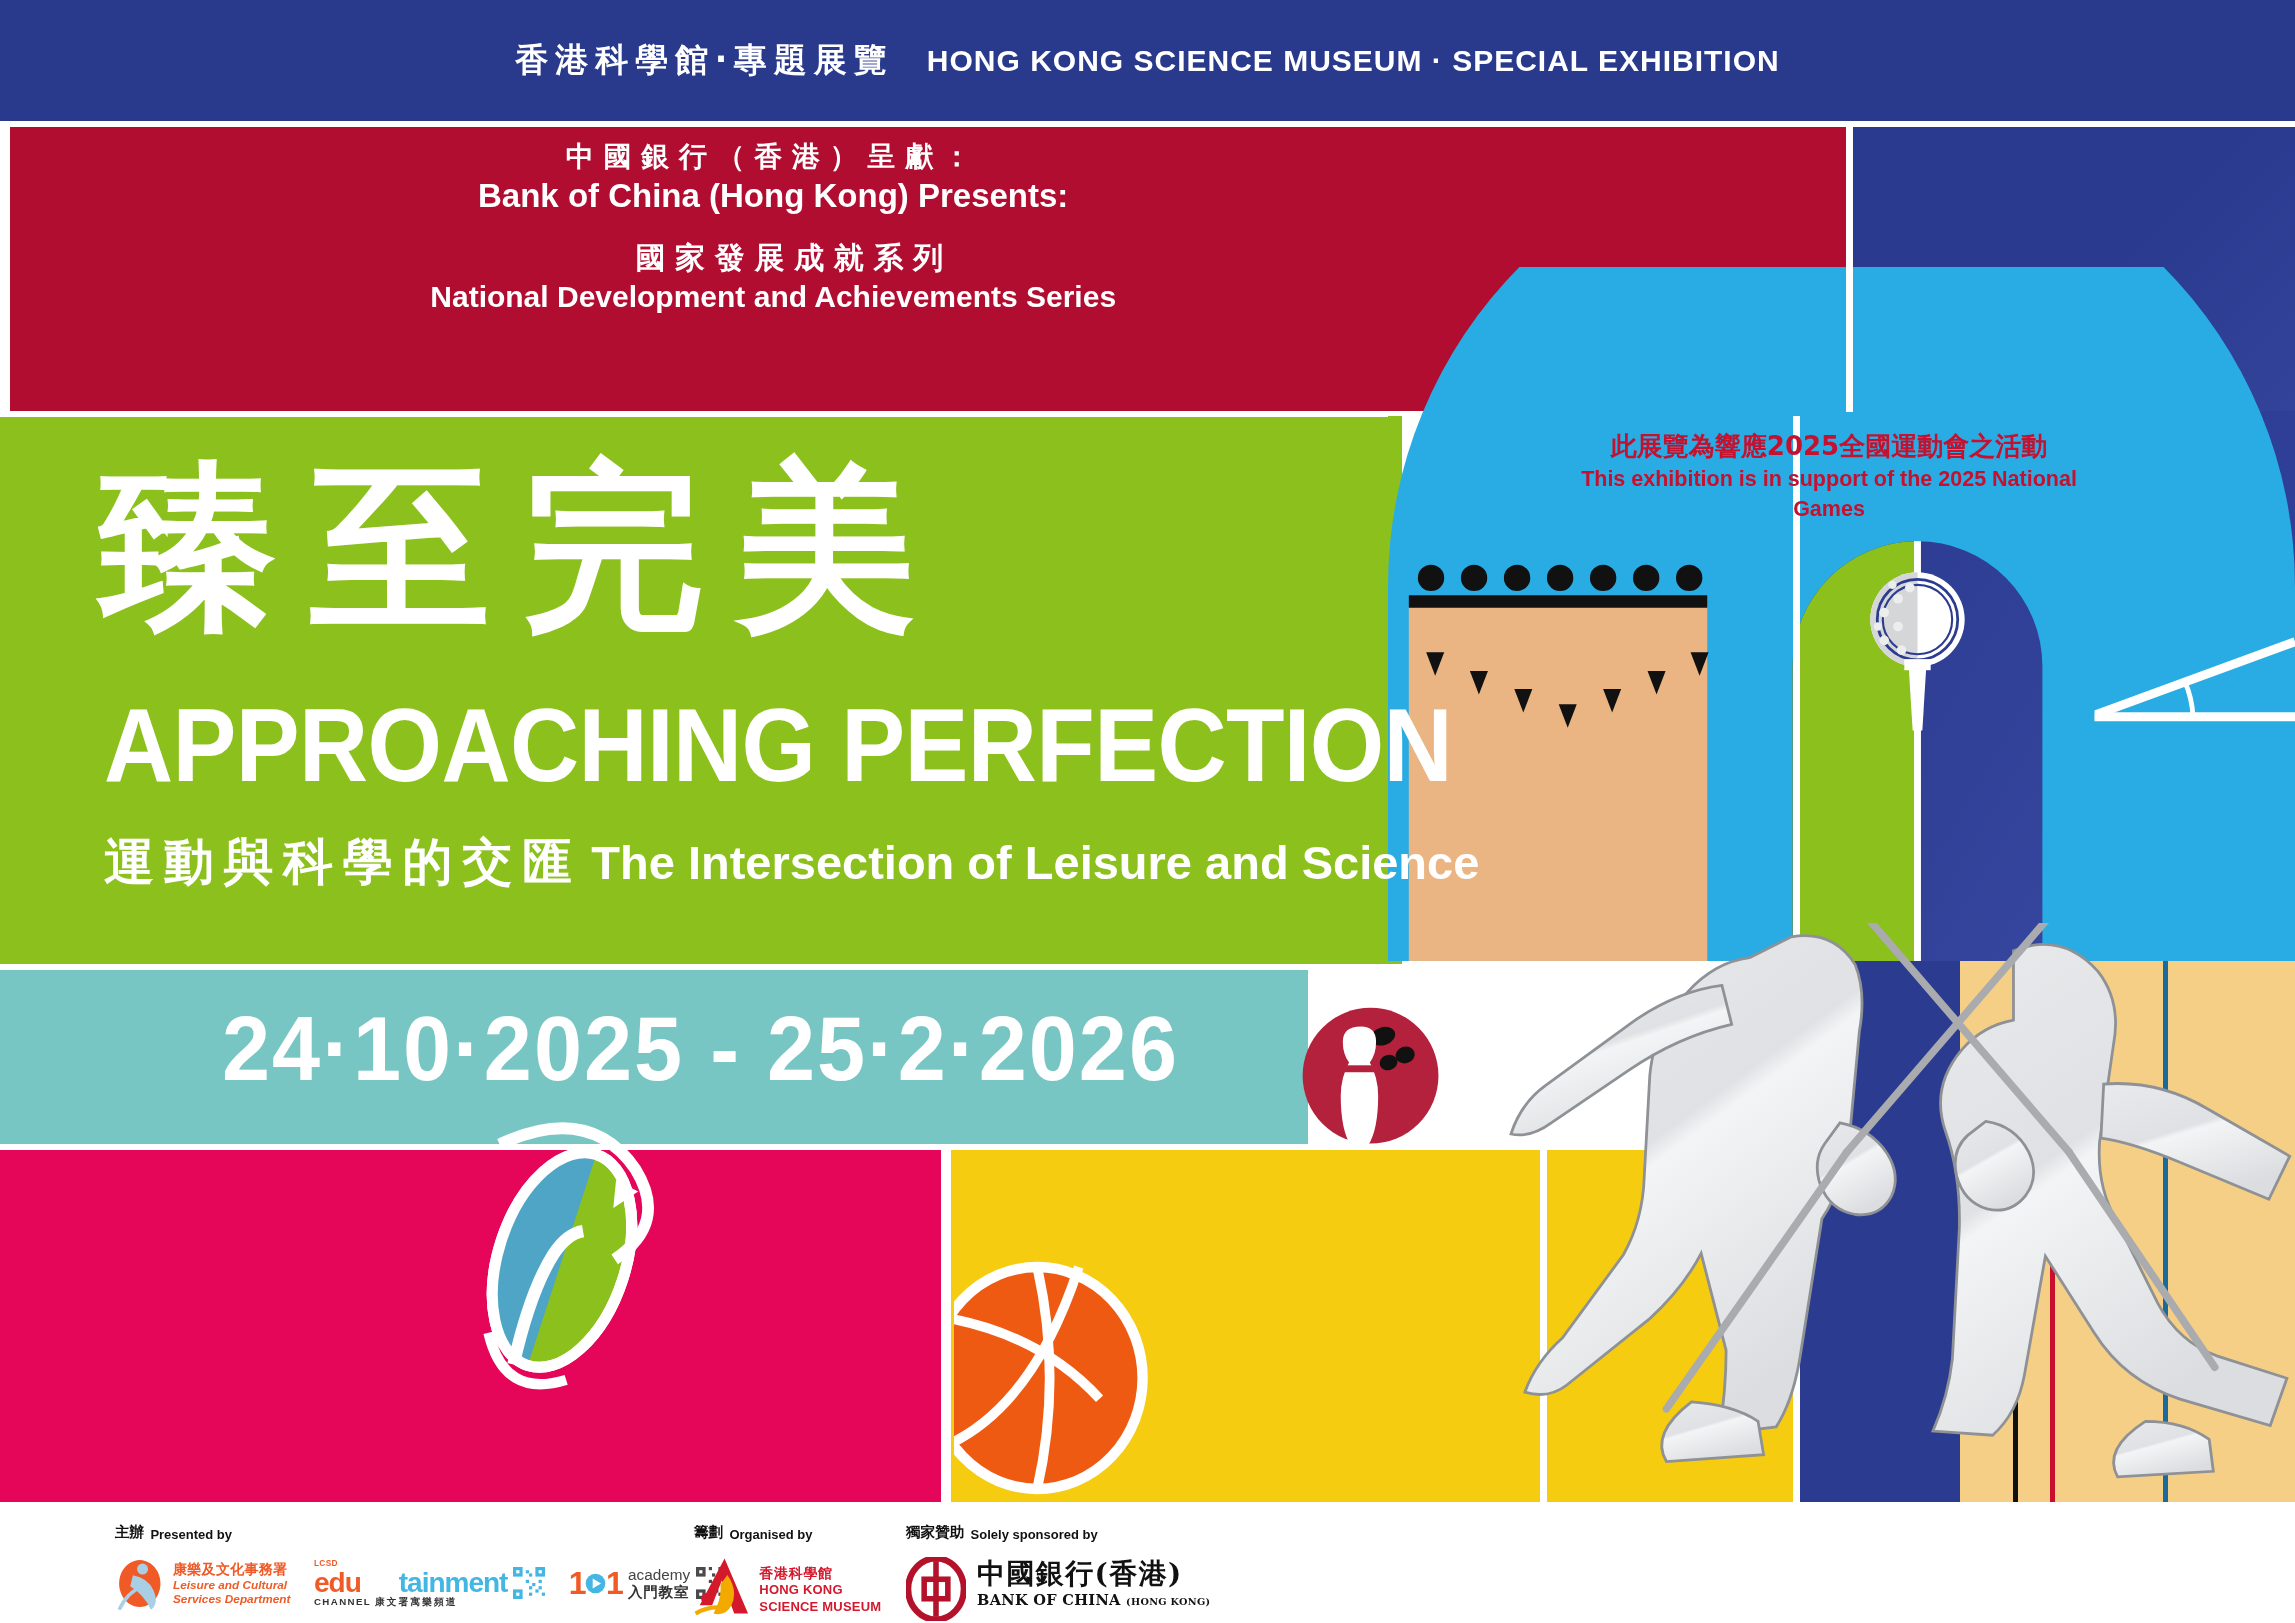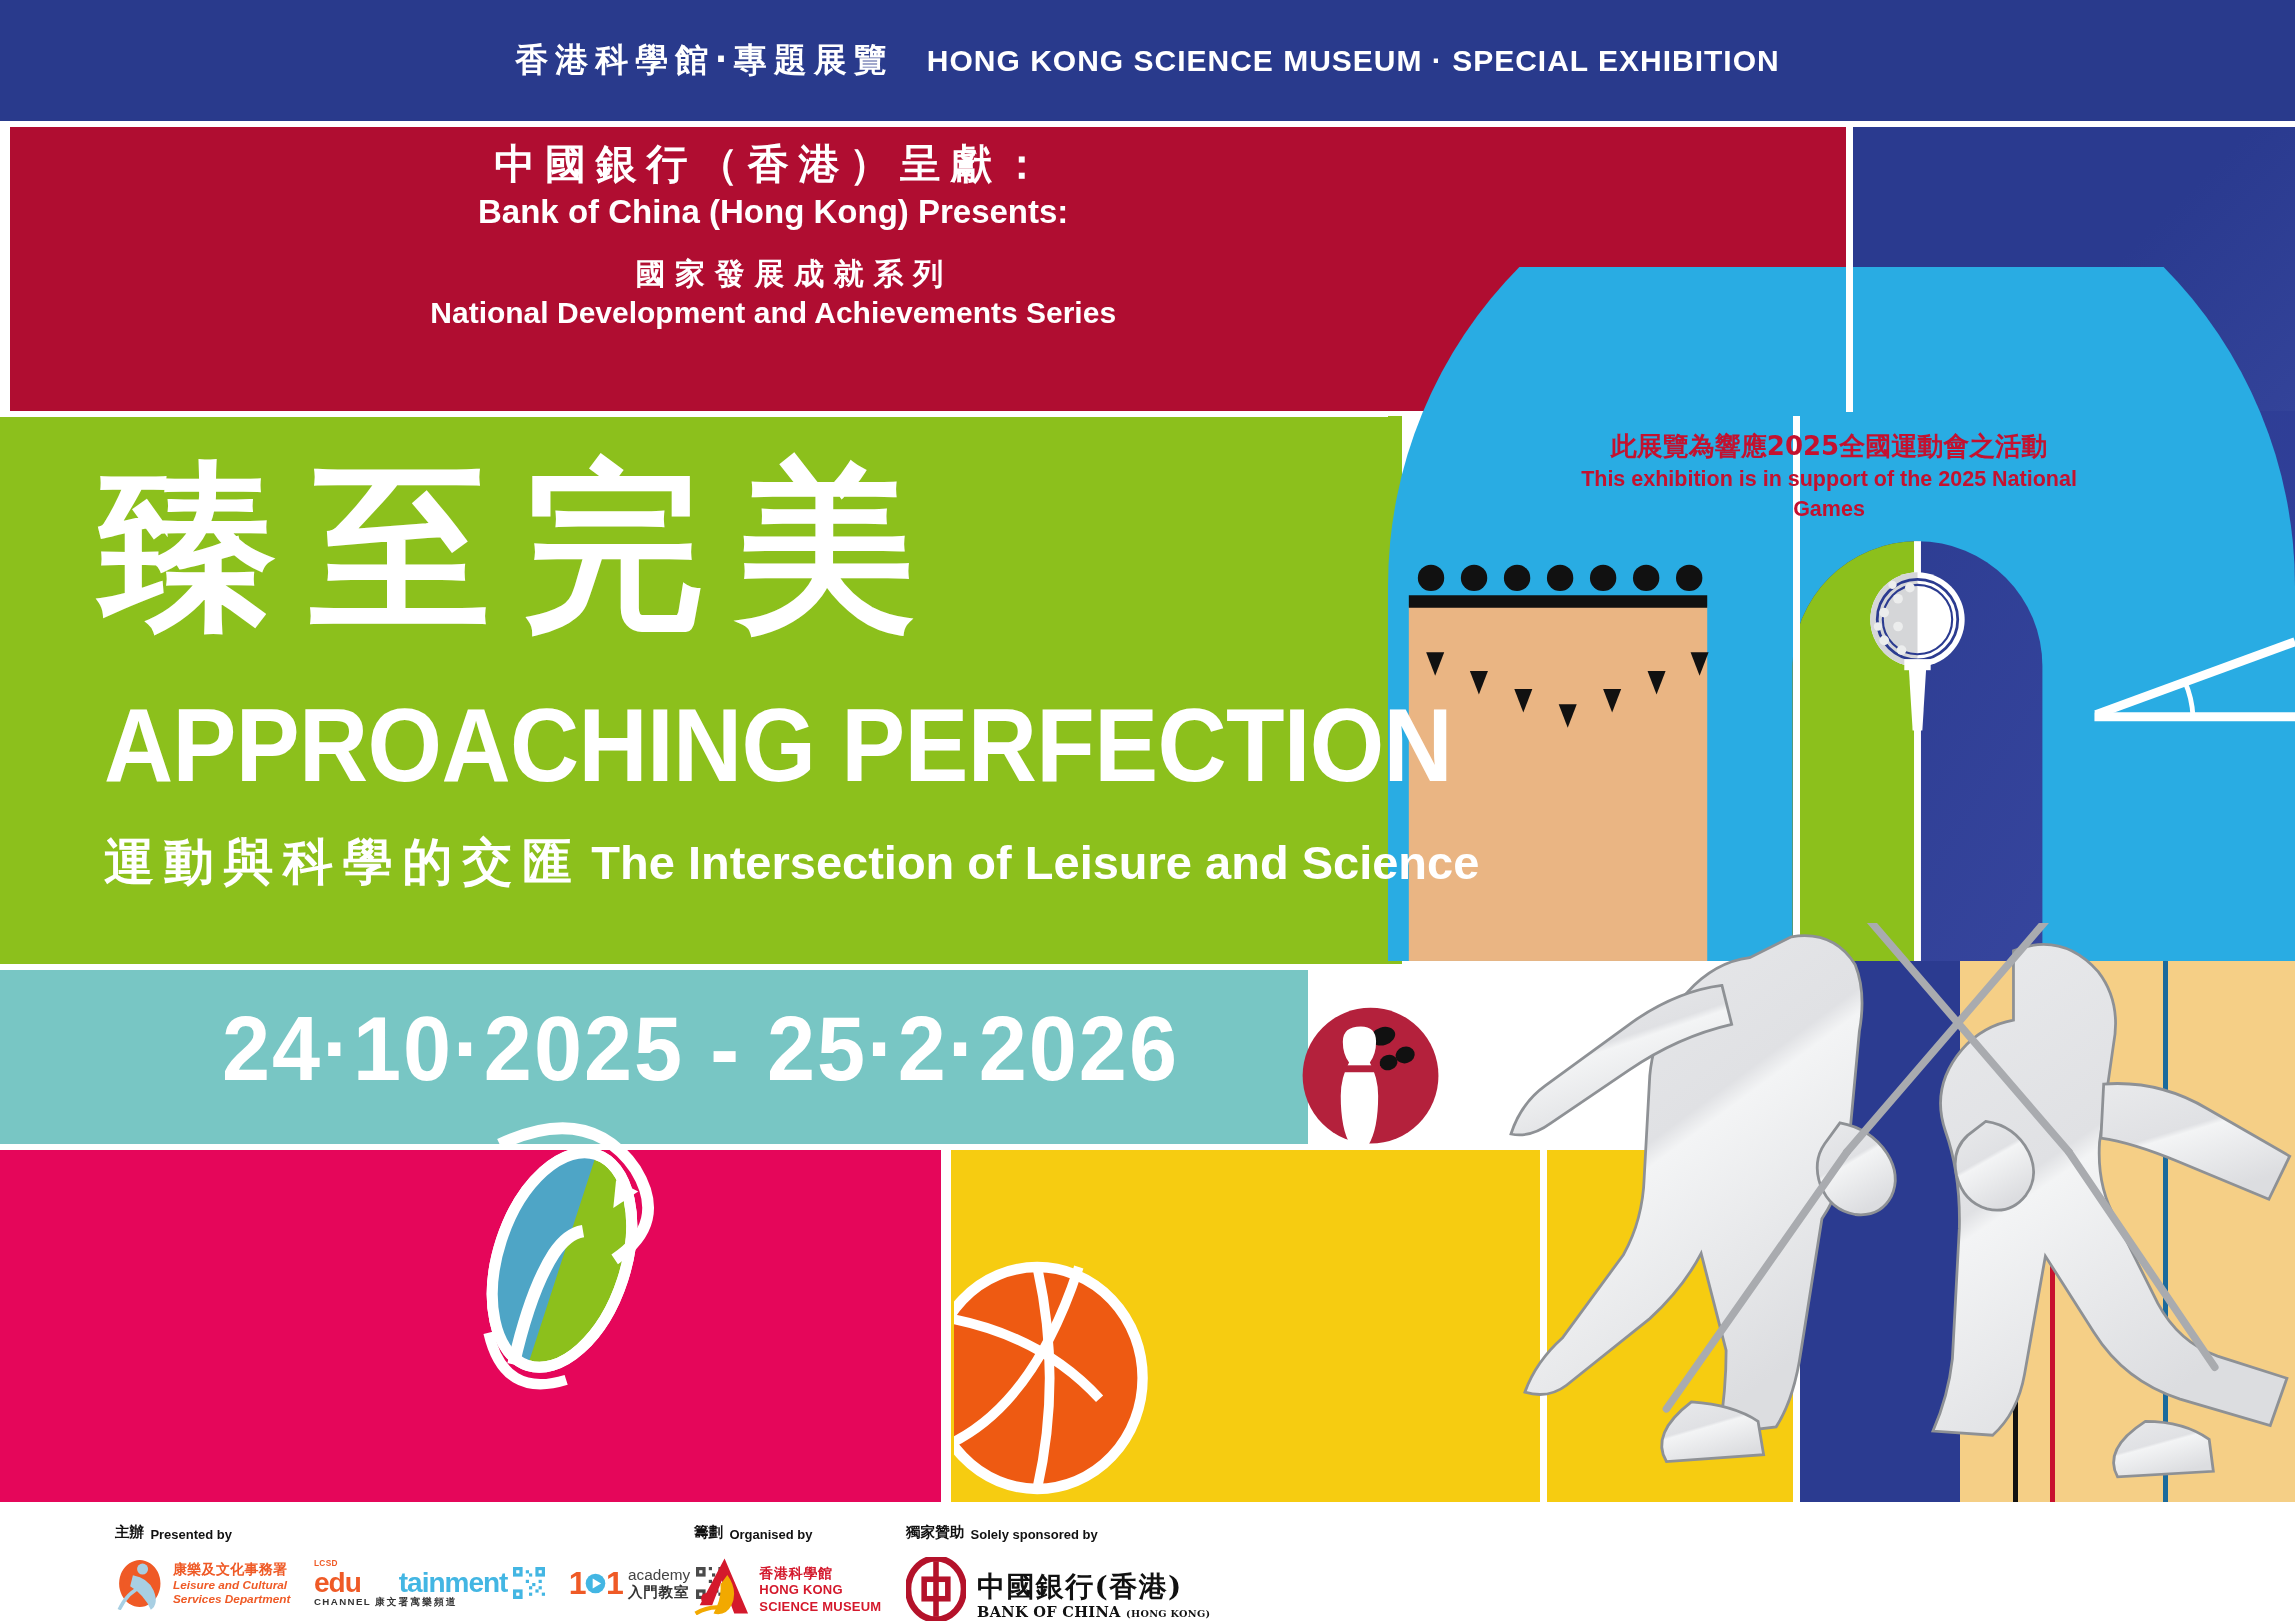--- a/index.html
+++ b/index.html
@@ -34,21 +34,21 @@
   .piste-line{position:absolute;top:0;width:4.9px;height:737px;}
 
   
   .arch{left:1388px;top:267px;width:907px;height:694px;overflow:hidden;}
 
   
   .sep{position:absolute;background:#fff;}
 
   
   .red-text{position:absolute;left:9.7px;top:139px;width:1527px;text-align:center;color:#fff;}
-  .r1{font-size:41px;font-weight:bold;letter-spacing:9.7px;
+  .r1{font-size:28px;font-weight:bold;letter-spacing:9.7px;
       font-family:"DejaVu Sans",sans-serif;line-height:1.25;}
   .r2{font-size:33px;font-weight:bold;letter-spacing:0px;line-height:1.35;}
   .r3{font-size:30px;font-weight:bold;letter-spacing:9.7px;
       font-family:"DejaVu Sans",sans-serif;line-height:1.3;margin-top:19px;padding-left:42px;}
   .r4{font-size:30px;font-weight:bold;line-height:1.3;}
 
   .games-note{position:absolute;left:1555px;top:429px;width:548px;text-align:center;color:#c4112f;}
   .gn1{font-size:26px;font-weight:bold;font-family:"DejaVu Sans",sans-serif;line-height:1.35;}
   .gn2{font-size:21.5px;font-weight:bold;line-height:1.4;}
 
@@ -105,21 +105,21 @@
      font-family:Liberation Sans, sans-serif;letter-spacing:0.7px;}
 
   
   .hksm{display:flex;align-items:flex-end;gap:8.3px;}
   .hksm-txt{line-height:1.25;}
   .hksm-zh{font-size:14px;font-weight:bold;color:#d4192c;
      font-family:"DejaVu Sans",sans-serif;letter-spacing:0.7px;}
   .hksm-en{font-size:13px;font-weight:bold;color:#d4192c;letter-spacing:0.2px;}
 
   
-  .boc{display:flex;align-items:flex-end;gap:11px;}
+  .boc{display:flex;align-items:flex-start;gap:11px;}
   .boc-txt{line-height:1.2;}
   .boc-zh{font-size:28px;font-weight:bold;color:#111;
      font-family:"DejaVu Serif",serif;letter-spacing:1.4px;}
   .boc-en{font-size:14.6px;font-weight:bold;color:#111;
      font-family:"DejaVu Serif",serif;letter-spacing:0.3px;}
   .boc-en small{font-size:9.7px;}
 </style>
 </head>
 <body>
 

